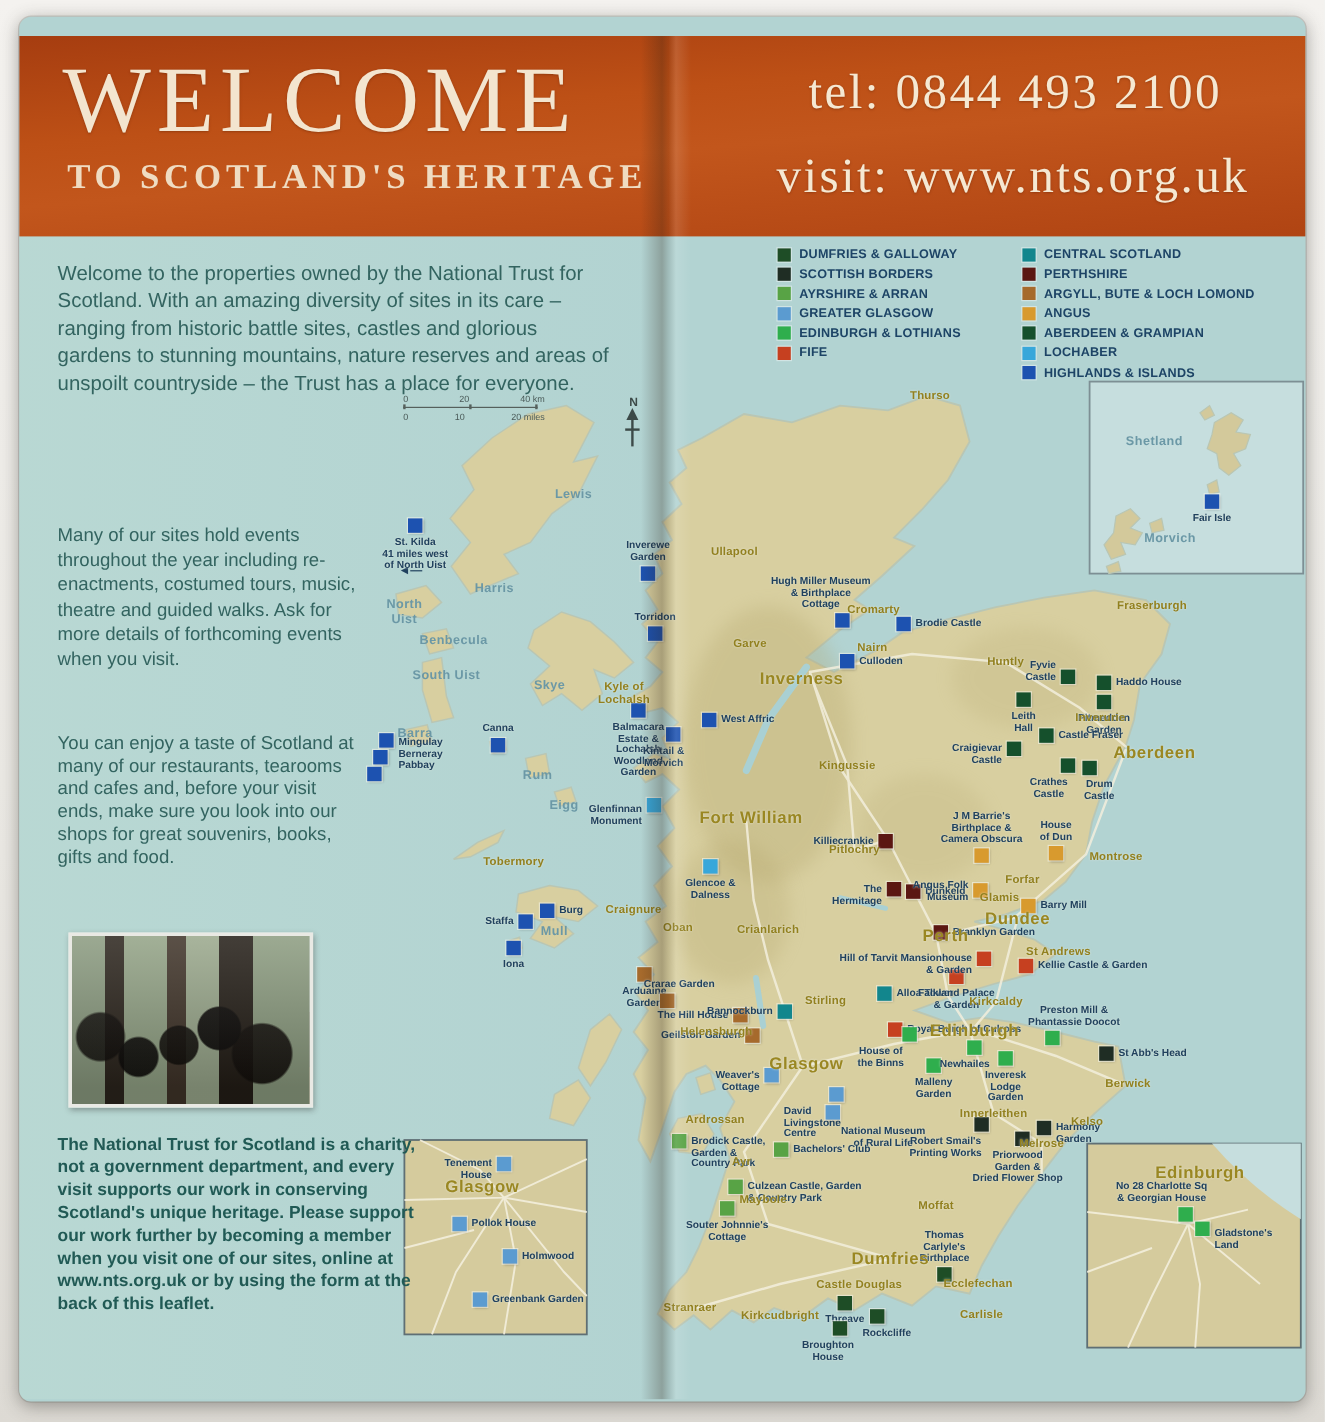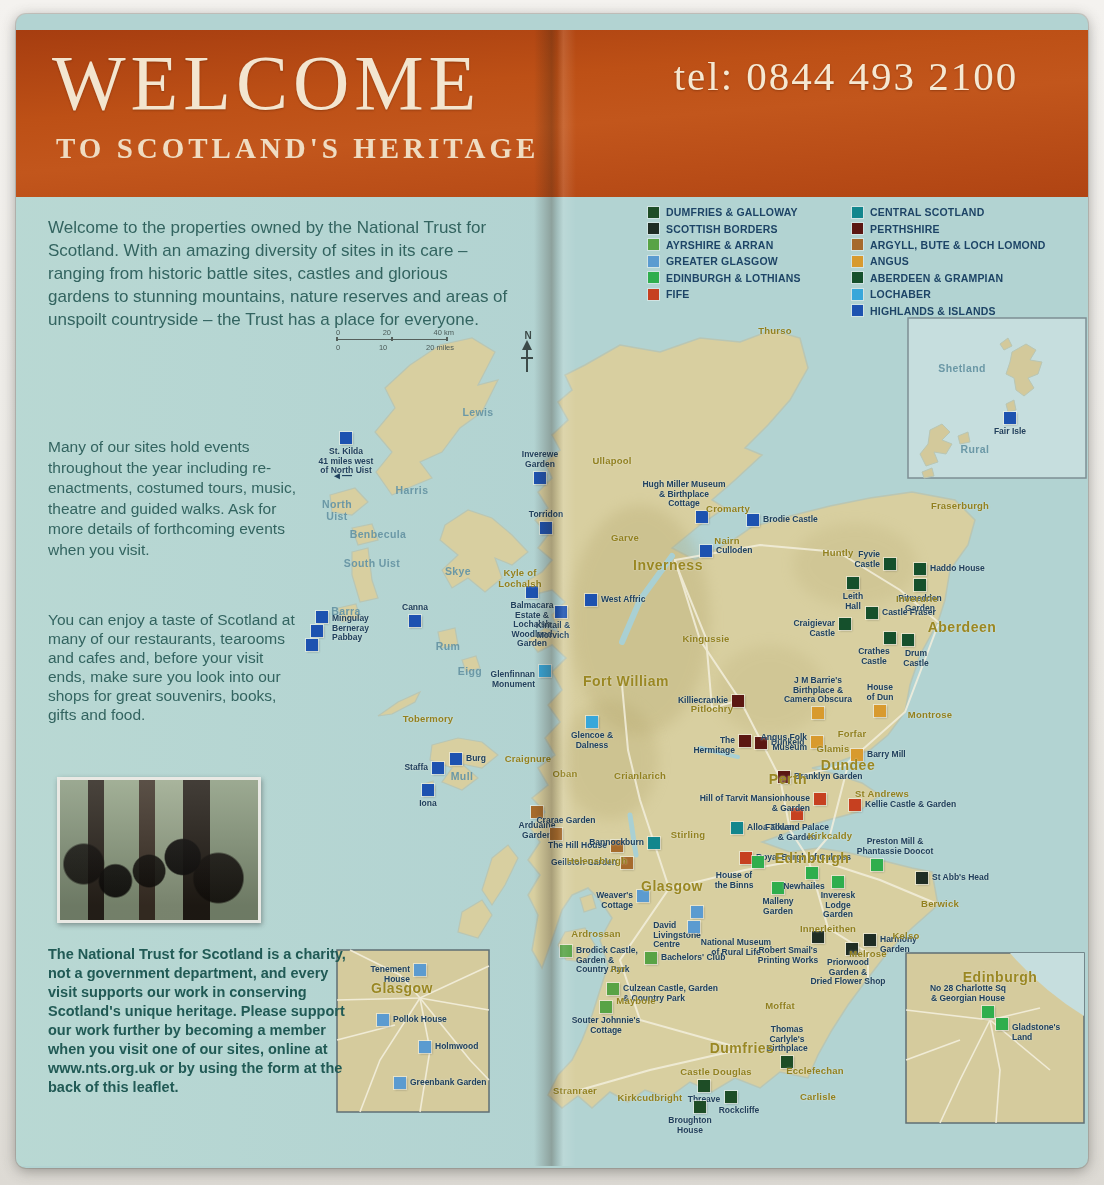--- a/index.html
+++ b/index.html
@@ -211,20 +211,21 @@
         <line x1="527" y1="348" x2="527" y2="372"></line>
         <line x1="521" y1="358" x2="533" y2="358"></line>
       </g>
       <path d="M527,340 L522,350 L532,350 Z" fill="#3c4a48"></path>
     </svg>
 
     <div class="header">
       <div class="hdr-title">WELCOME</div>
       <div class="hdr-sub">TO SCOTLAND'S HERITAGE</div>
       <div class="hdr-tel">tel: 0844 493 2100</div>
+      <div class="hdr-visit">visit: www.nts.org.uk</div>
     </div>
 
     <div class="para p1">Welcome to the properties owned by the National Trust for Scotland. With an amazing diversity of sites in its care – ranging from historic battle sites, castles and glorious gardens to stunning mountains, nature reserves and areas of unspoilt countryside – the Trust has a place for everyone.</div>
     <div class="para p3">You can enjoy a taste of Scotland at many of our restaurants, tearooms and cafes and, before your visit ends, make sure you look into our shops for great souvenirs, books, gifts and food.</div>
     <div class="para p2">Many of our sites hold events throughout the year including re-enactments, costumed tours, music, theatre and guided walks. Ask for more details of forthcoming events when you visit.</div>
     <div class="photo"></div>
     <div class="para pfoot">The National Trust for Scotland is a charity, not a government department, and every visit supports our work in conserving Scotland's unique heritage. Please support our work further by becoming a member when you visit one of our sites, online at www.nts.org.uk or by using the form at the back of this leaflet.</div>
 
     <div class="legend c1">
         <div class="lrow">
@@ -548,18 +549,18 @@
         <div class="geo" style="left: 337px; top: 510px;">North
 Uist</div>
         <div class="geo" style="left: 378px; top: 534px;">Benbecula</div>
         <div class="geo" style="left: 372px; top: 563px;">South Uist</div>
         <div class="geo" style="left: 346px; top: 611px;">Barra</div>
         <div class="geo" style="left: 458px; top: 571px;">Skye</div>
         <div class="geo" style="left: 448px; top: 646px;">Rum</div>
         <div class="geo" style="left: 470px; top: 671px;">Eigg</div>
         <div class="geo" style="left: 462px; top: 776px;">Mull</div>
         <div class="geo" style="left: 962px; top: 368px;">Shetland</div>
-        <div class="geo" style="left: 975px; top: 449px;">Rural</div>
+        <div class="geo" style="left: 975px; top: 449px;">Morvich</div>
       </div>
 
     <div class="fold"></div>
   </div>
 </div>
 
 </body></html>

